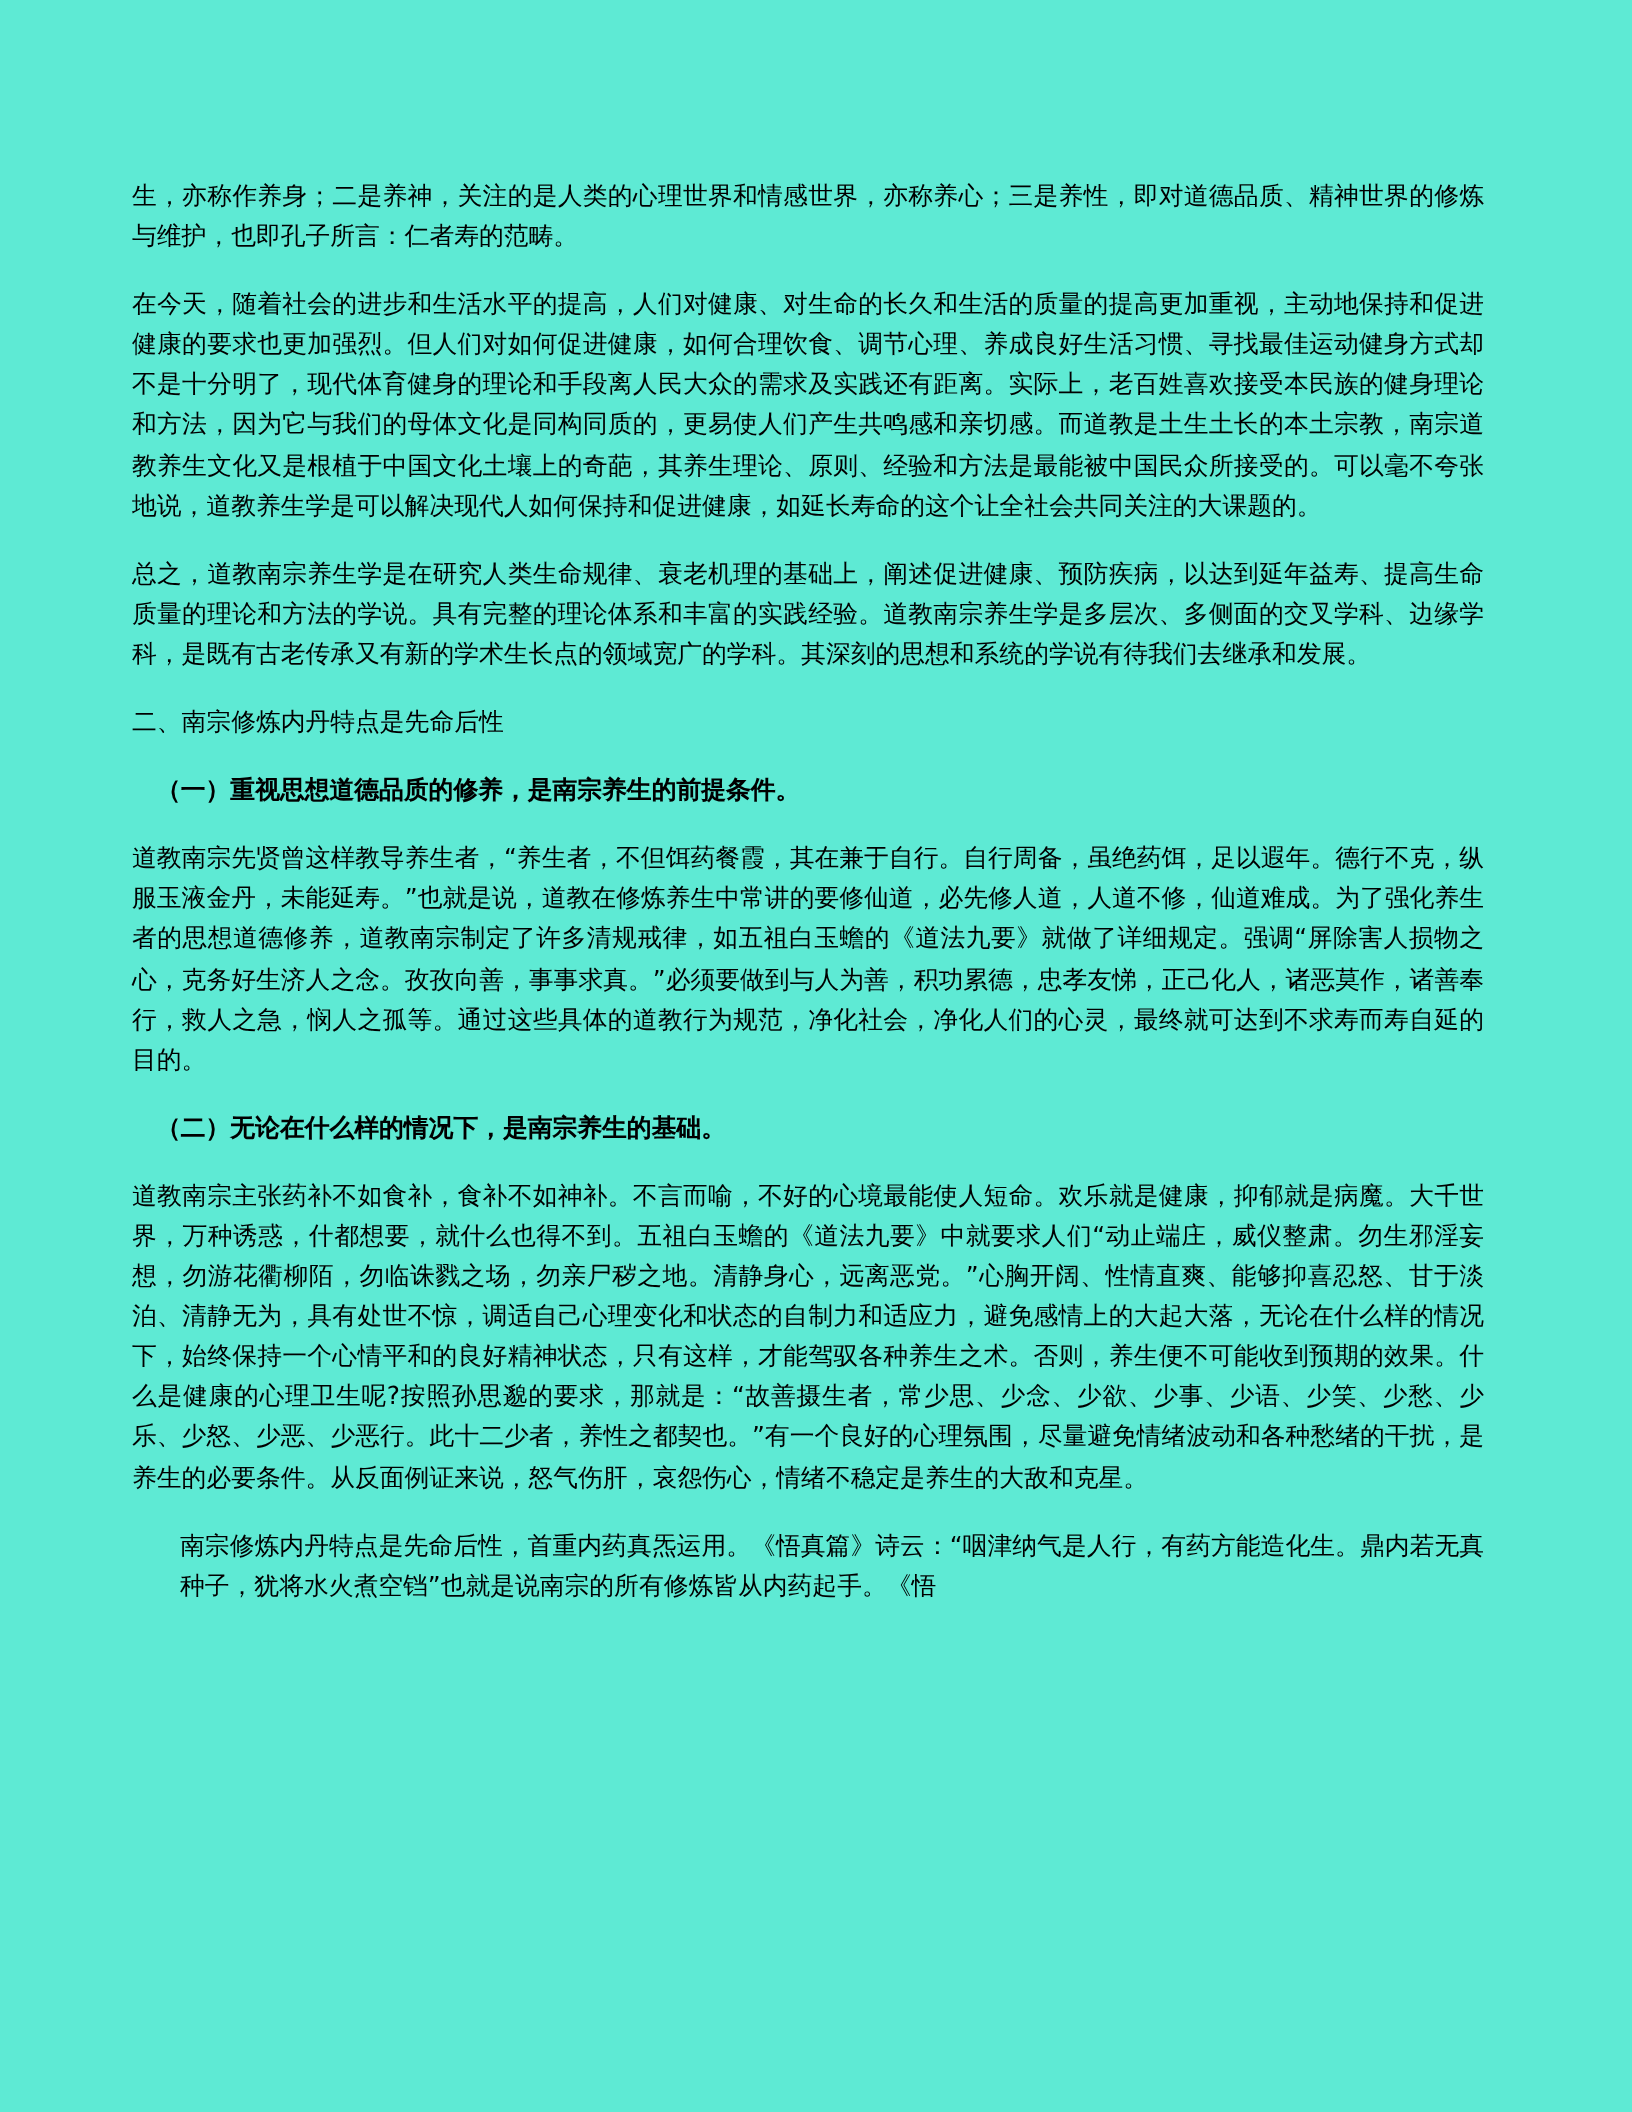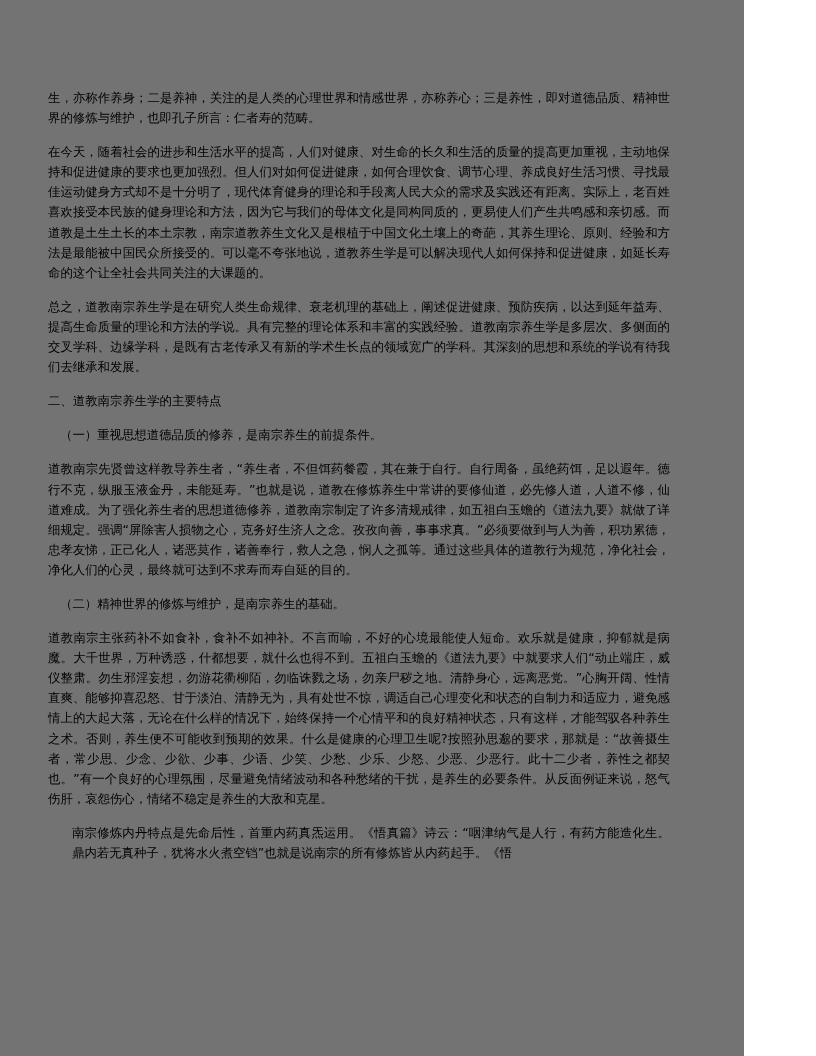--- a/index.html
+++ b/index.html
@@ -7,55 +7,56 @@
     padding: 0;
     background: #ffffff;
   }
   body {
     width: 816px;
     height: 1056px;
     font-family: "DejaVu Sans", "Liberation Sans", sans-serif;
     color: #000000;
   }
   .page {
-    width: 744px;
+    width: 816px;
     height: 1056px;
     box-sizing: border-box;
-    padding: 88px 74px 70px 48px;
-    background: #737373;
+    padding: 88px 74px 70px 66px;
+    background: #5eead4;
   }
   .doc {
     font-size: 12.4px;
     line-height: 1.62;
     text-align: justify;
     text-justify: inter-ideograph;
   }
   p {
     margin: 0 0 14px 0;
   }
   p.indent {
     text-indent: 0;
     padding-left: 12px;
+    font-weight: bold;
   }
   p.heading {
     margin: 0 0 14px 0;
   }
   p.last {
     margin-bottom: 0;
     margin-left: 24px;
   }
 </style>
 </head>
 <body>
 
 <div class="page">
   <div class="doc">
     <p class="">生，亦称作养身；二是养神，关注的是人类的心理世界和情感世界，亦称养心；三是养性，即对道德品质、精神世界的修炼与维护，也即孔子所言：仁者寿的范畴。</p>
     <p class="">在今天，随着社会的进步和生活水平的提高，人们对健康、对生命的长久和生活的质量的提高更加重视，主动地保持和促进健康的要求也更加强烈。但人们对如何促进健康，如何合理饮食、调节心理、养成良好生活习惯、寻找最佳运动健身方式却不是十分明了，现代体育健身的理论和手段离人民大众的需求及实践还有距离。实际上，老百姓喜欢接受本民族的健身理论和方法，因为它与我们的母体文化是同构同质的，更易使人们产生共鸣感和亲切感。而道教是土生土长的本土宗教，南宗道教养生文化又是根植于中国文化土壤上的奇葩，其养生理论、原则、经验和方法是最能被中国民众所接受的。可以毫不夸张地说，道教养生学是可以解决现代人如何保持和促进健康，如延长寿命的这个让全社会共同关注的大课题的。</p>
     <p class="">总之，道教南宗养生学是在研究人类生命规律、衰老机理的基础上，阐述促进健康、预防疾病，以达到延年益寿、提高生命质量的理论和方法的学说。具有完整的理论体系和丰富的实践经验。道教南宗养生学是多层次、多侧面的交叉学科、边缘学科，是既有古老传承又有新的学术生长点的领域宽广的学科。其深刻的思想和系统的学说有待我们去继承和发展。</p>
-    <p class="heading">二、道教南宗养生学的主要特点</p>
+    <p class="heading">二、南宗修炼内丹特点是先命后性</p>
     <p class="indent">（一）重视思想道德品质的修养，是南宗养生的前提条件。</p>
     <p class="">道教南宗先贤曾这样教导养生者，“养生者，不但饵药餐霞，其在兼于自行。自行周备，虽绝药饵，足以遐年。德行不克，纵服玉液金丹，未能延寿。”也就是说，道教在修炼养生中常讲的要修仙道，必先修人道，人道不修，仙道难成。为了强化养生者的思想道德修养，道教南宗制定了许多清规戒律，如五祖白玉蟾的《道法九要》就做了详细规定。强调“屏除害人损物之心，克务好生济人之念。孜孜向善，事事求真。”必须要做到与人为善，积功累德，忠孝友悌，正己化人，诸恶莫作，诸善奉行，救人之急，悯人之孤等。通过这些具体的道教行为规范，净化社会，净化人们的心灵，最终就可达到不求寿而寿自延的目的。</p>
-    <p class="indent">（二）精神世界的修炼与维护，是南宗养生的基础。</p>
+    <p class="indent">（二）无论在什么样的情况下，是南宗养生的基础。</p>
     <p class="">道教南宗主张药补不如食补，食补不如神补。不言而喻，不好的心境最能使人短命。欢乐就是健康，抑郁就是病魔。大千世界，万种诱惑，什都想要，就什么也得不到。五祖白玉蟾的《道法九要》中就要求人们“动止端庄，威仪整肃。勿生邪淫妄想，勿游花衢柳陌，勿临诛戮之场，勿亲尸秽之地。清静身心，远离恶党。”心胸开阔、性情直爽、能够抑喜忍怒、甘于淡泊、清静无为，具有处世不惊，调适自己心理变化和状态的自制力和适应力，避免感情上的大起大落，无论在什么样的情况下，始终保持一个心情平和的良好精神状态，只有这样，才能驾驭各种养生之术。否则，养生便不可能收到预期的效果。什么是健康的心理卫生呢?按照孙思邈的要求，那就是：“故善摄生者，常少思、少念、少欲、少事、少语、少笑、少愁、少乐、少怒、少恶、少恶行。此十二少者，养性之都契也。”有一个良好的心理氛围，尽量避免情绪波动和各种愁绪的干扰，是养生的必要条件。从反面例证来说，怒气伤肝，哀怨伤心，情绪不稳定是养生的大敌和克星。</p>
     <p class="last">南宗修炼内丹特点是先命后性，首重内药真炁运用。《悟真篇》诗云：“咽津纳气是人行，有药方能造化生。鼎内若无真种子，犹将水火煮空铛”也就是说南宗的所有修炼皆从内药起手。《悟</p>
   </div>
 </div>
 
 </body></html>

